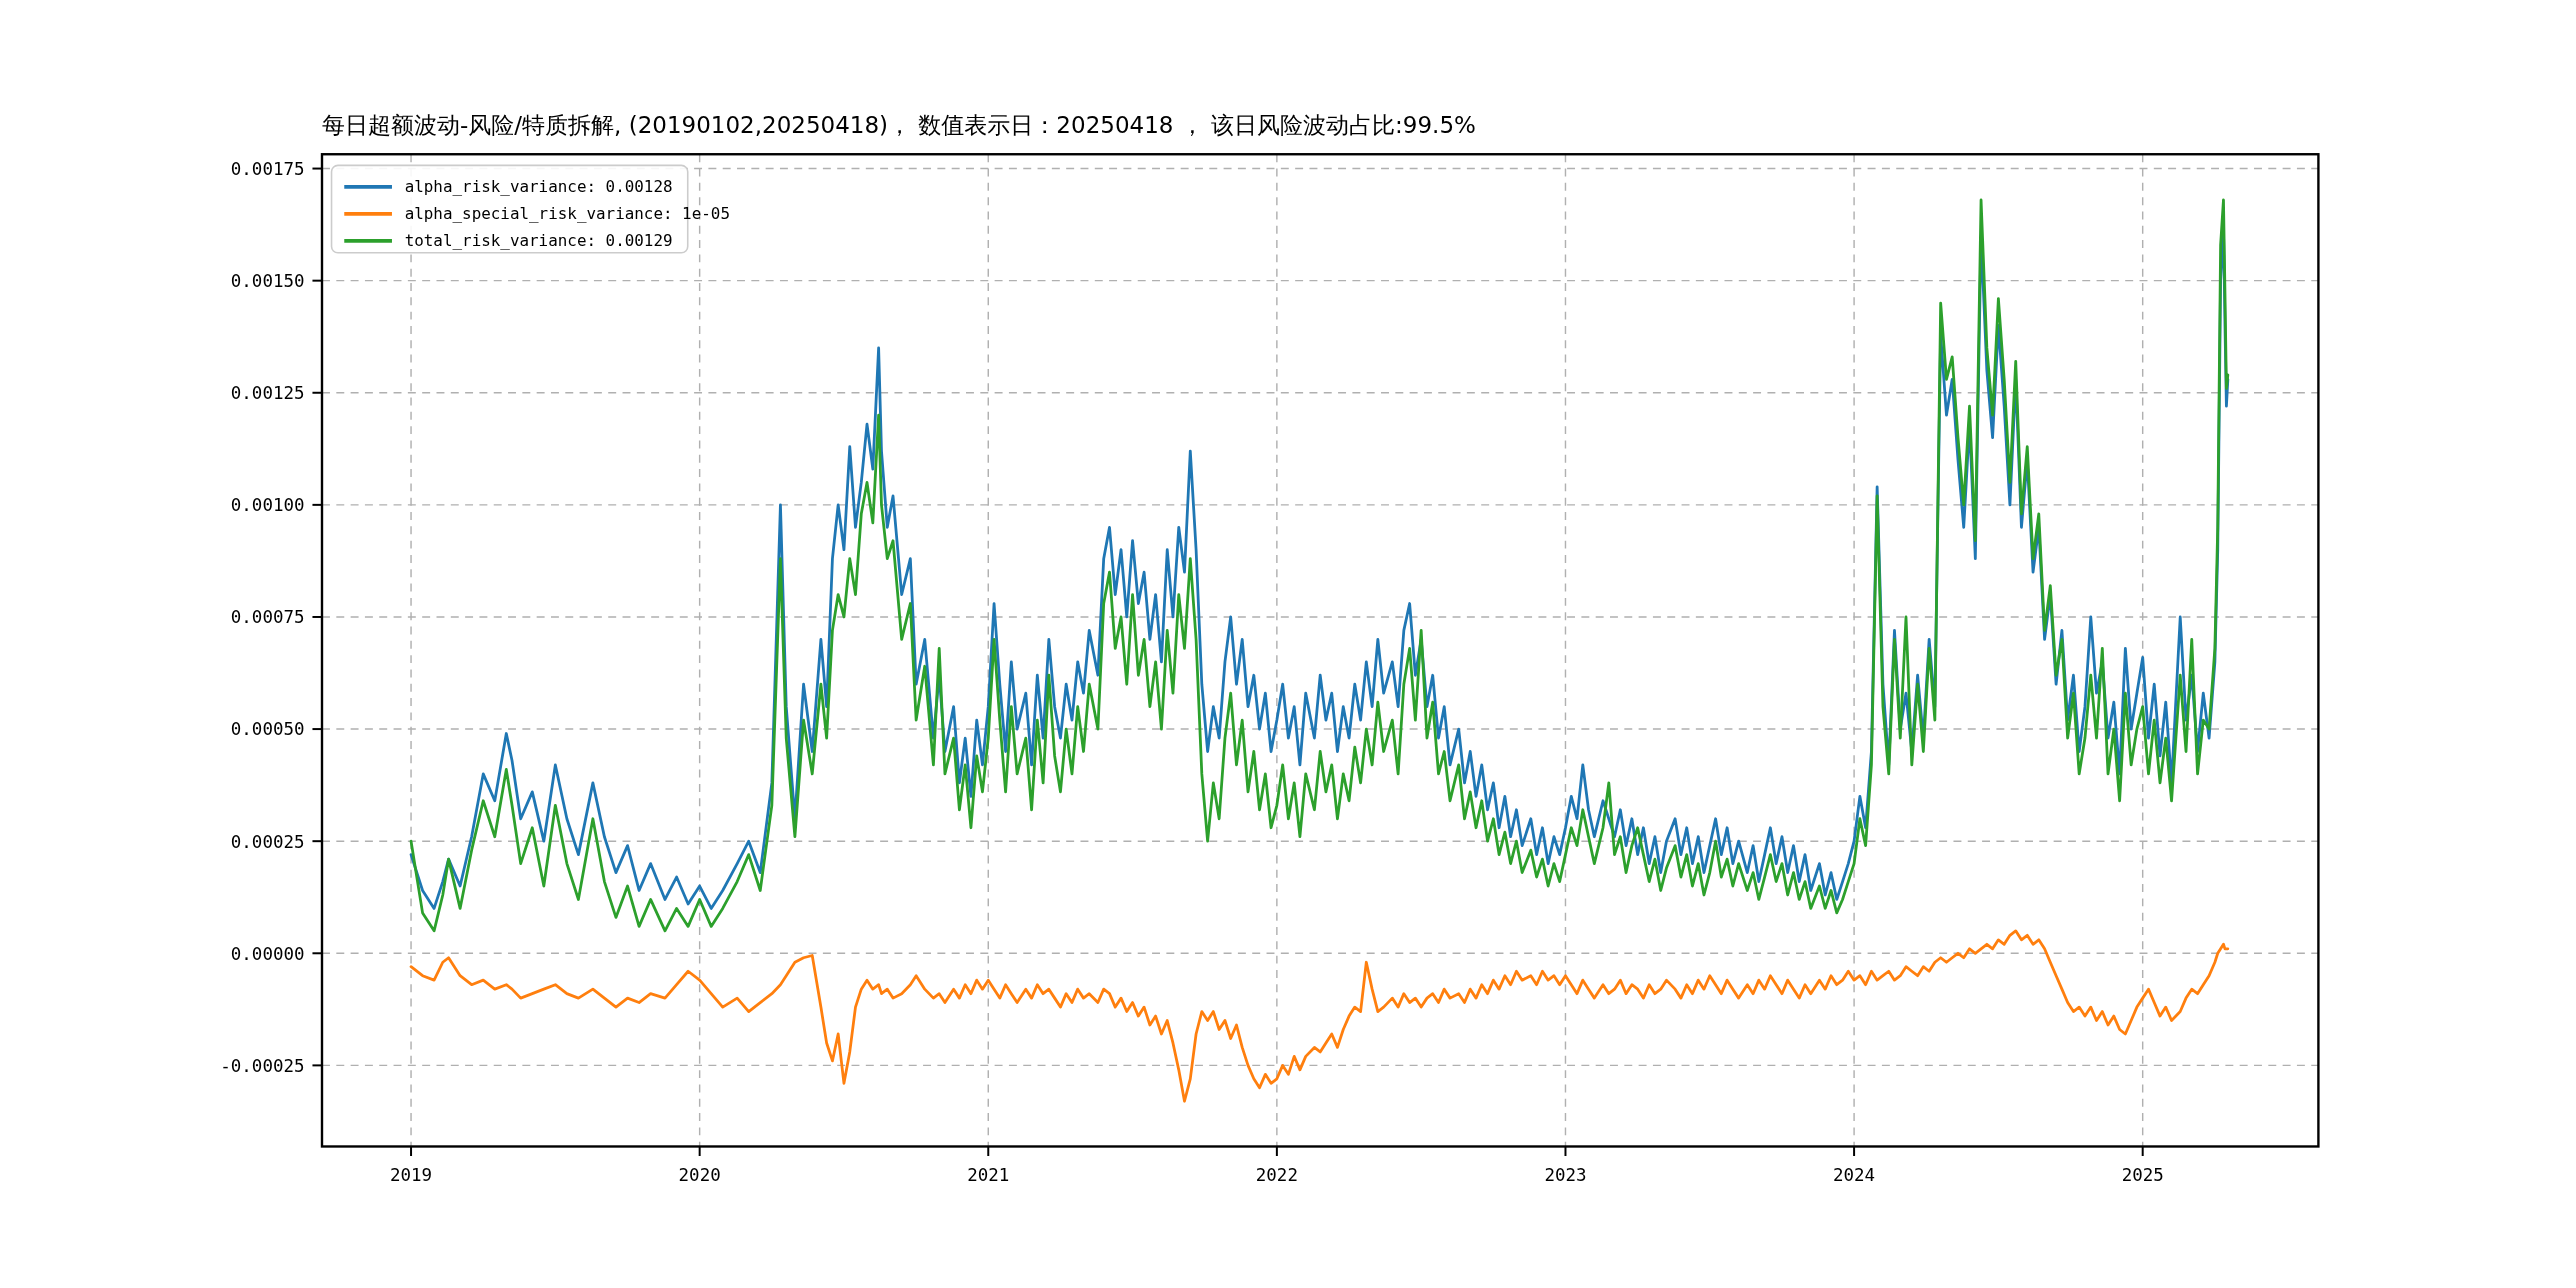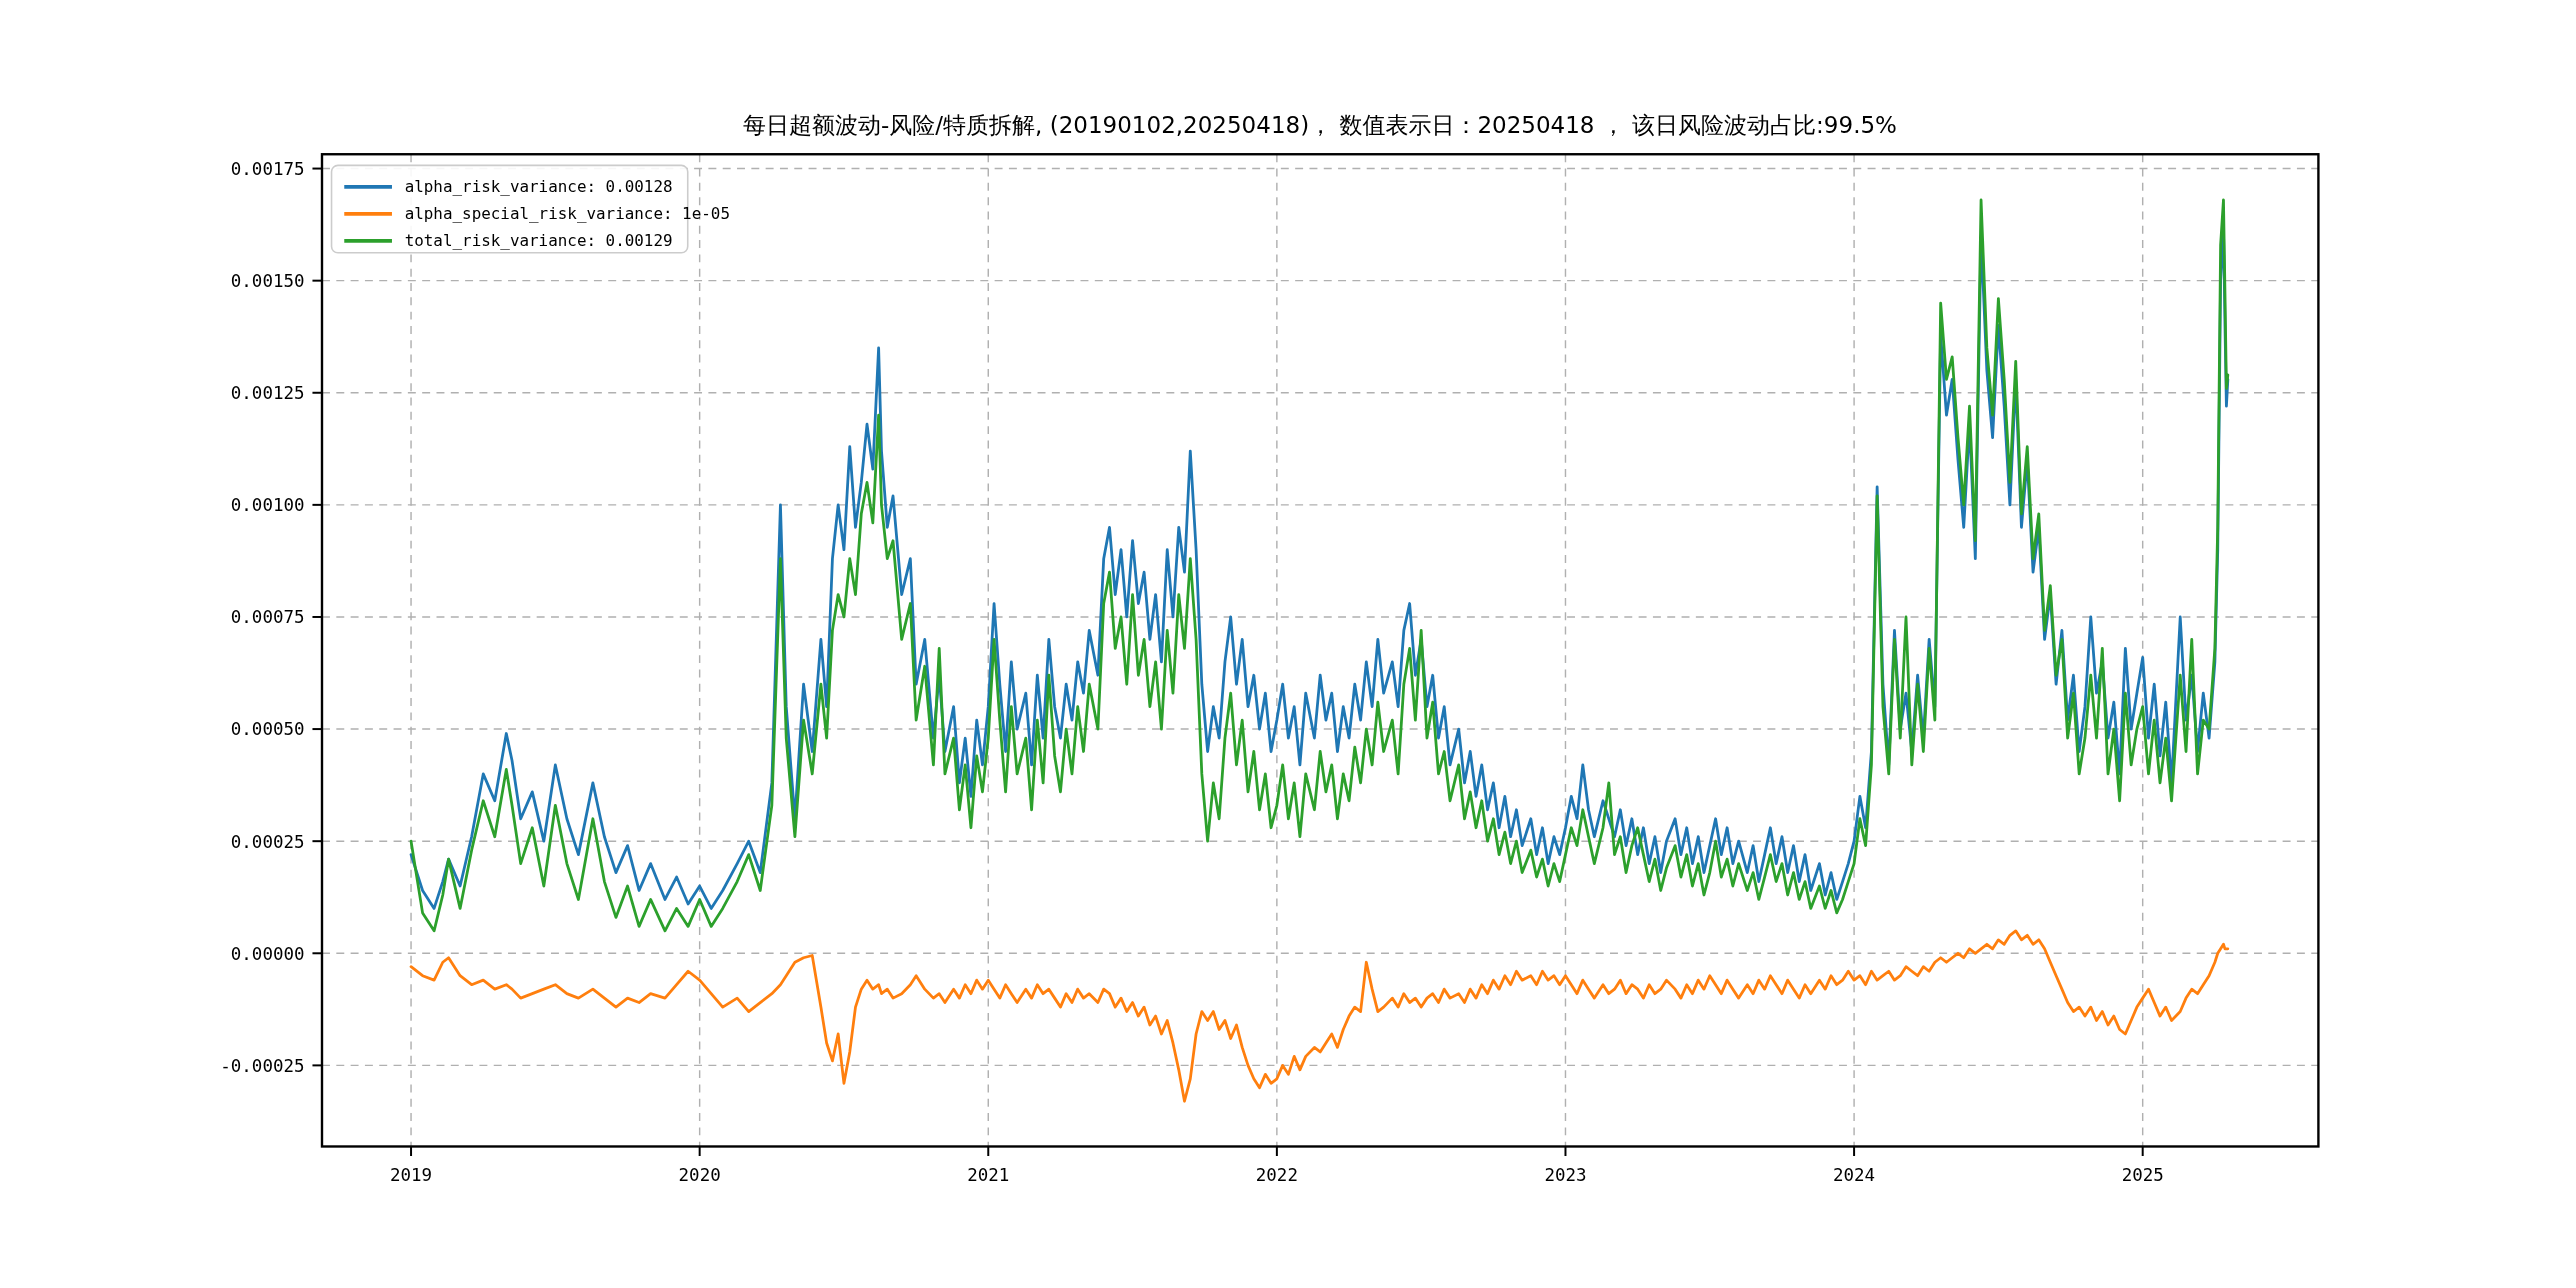--- a/index.html
+++ b/index.html
@@ -12,21 +12,21 @@
     width: 2576px;
     height: 1288px;
     background: #ffffff;
     overflow: hidden;
   }
   #fig-title {
     position: absolute;
     left: 322px;
     width: 1996px;
     top: 110px;
-    text-align: center;
+    text-align: left;
     font-size: 23px;
     color: #000000;
     font-family: "DejaVu Sans", sans-serif;
     white-space: nowrap;
   }
   #chart-svg { position: absolute; left: 0; top: 0; }
   text.tick-label {
     font-family: "DejaVu Sans Mono", monospace;
     font-size: 22px;
     fill: #000000;

